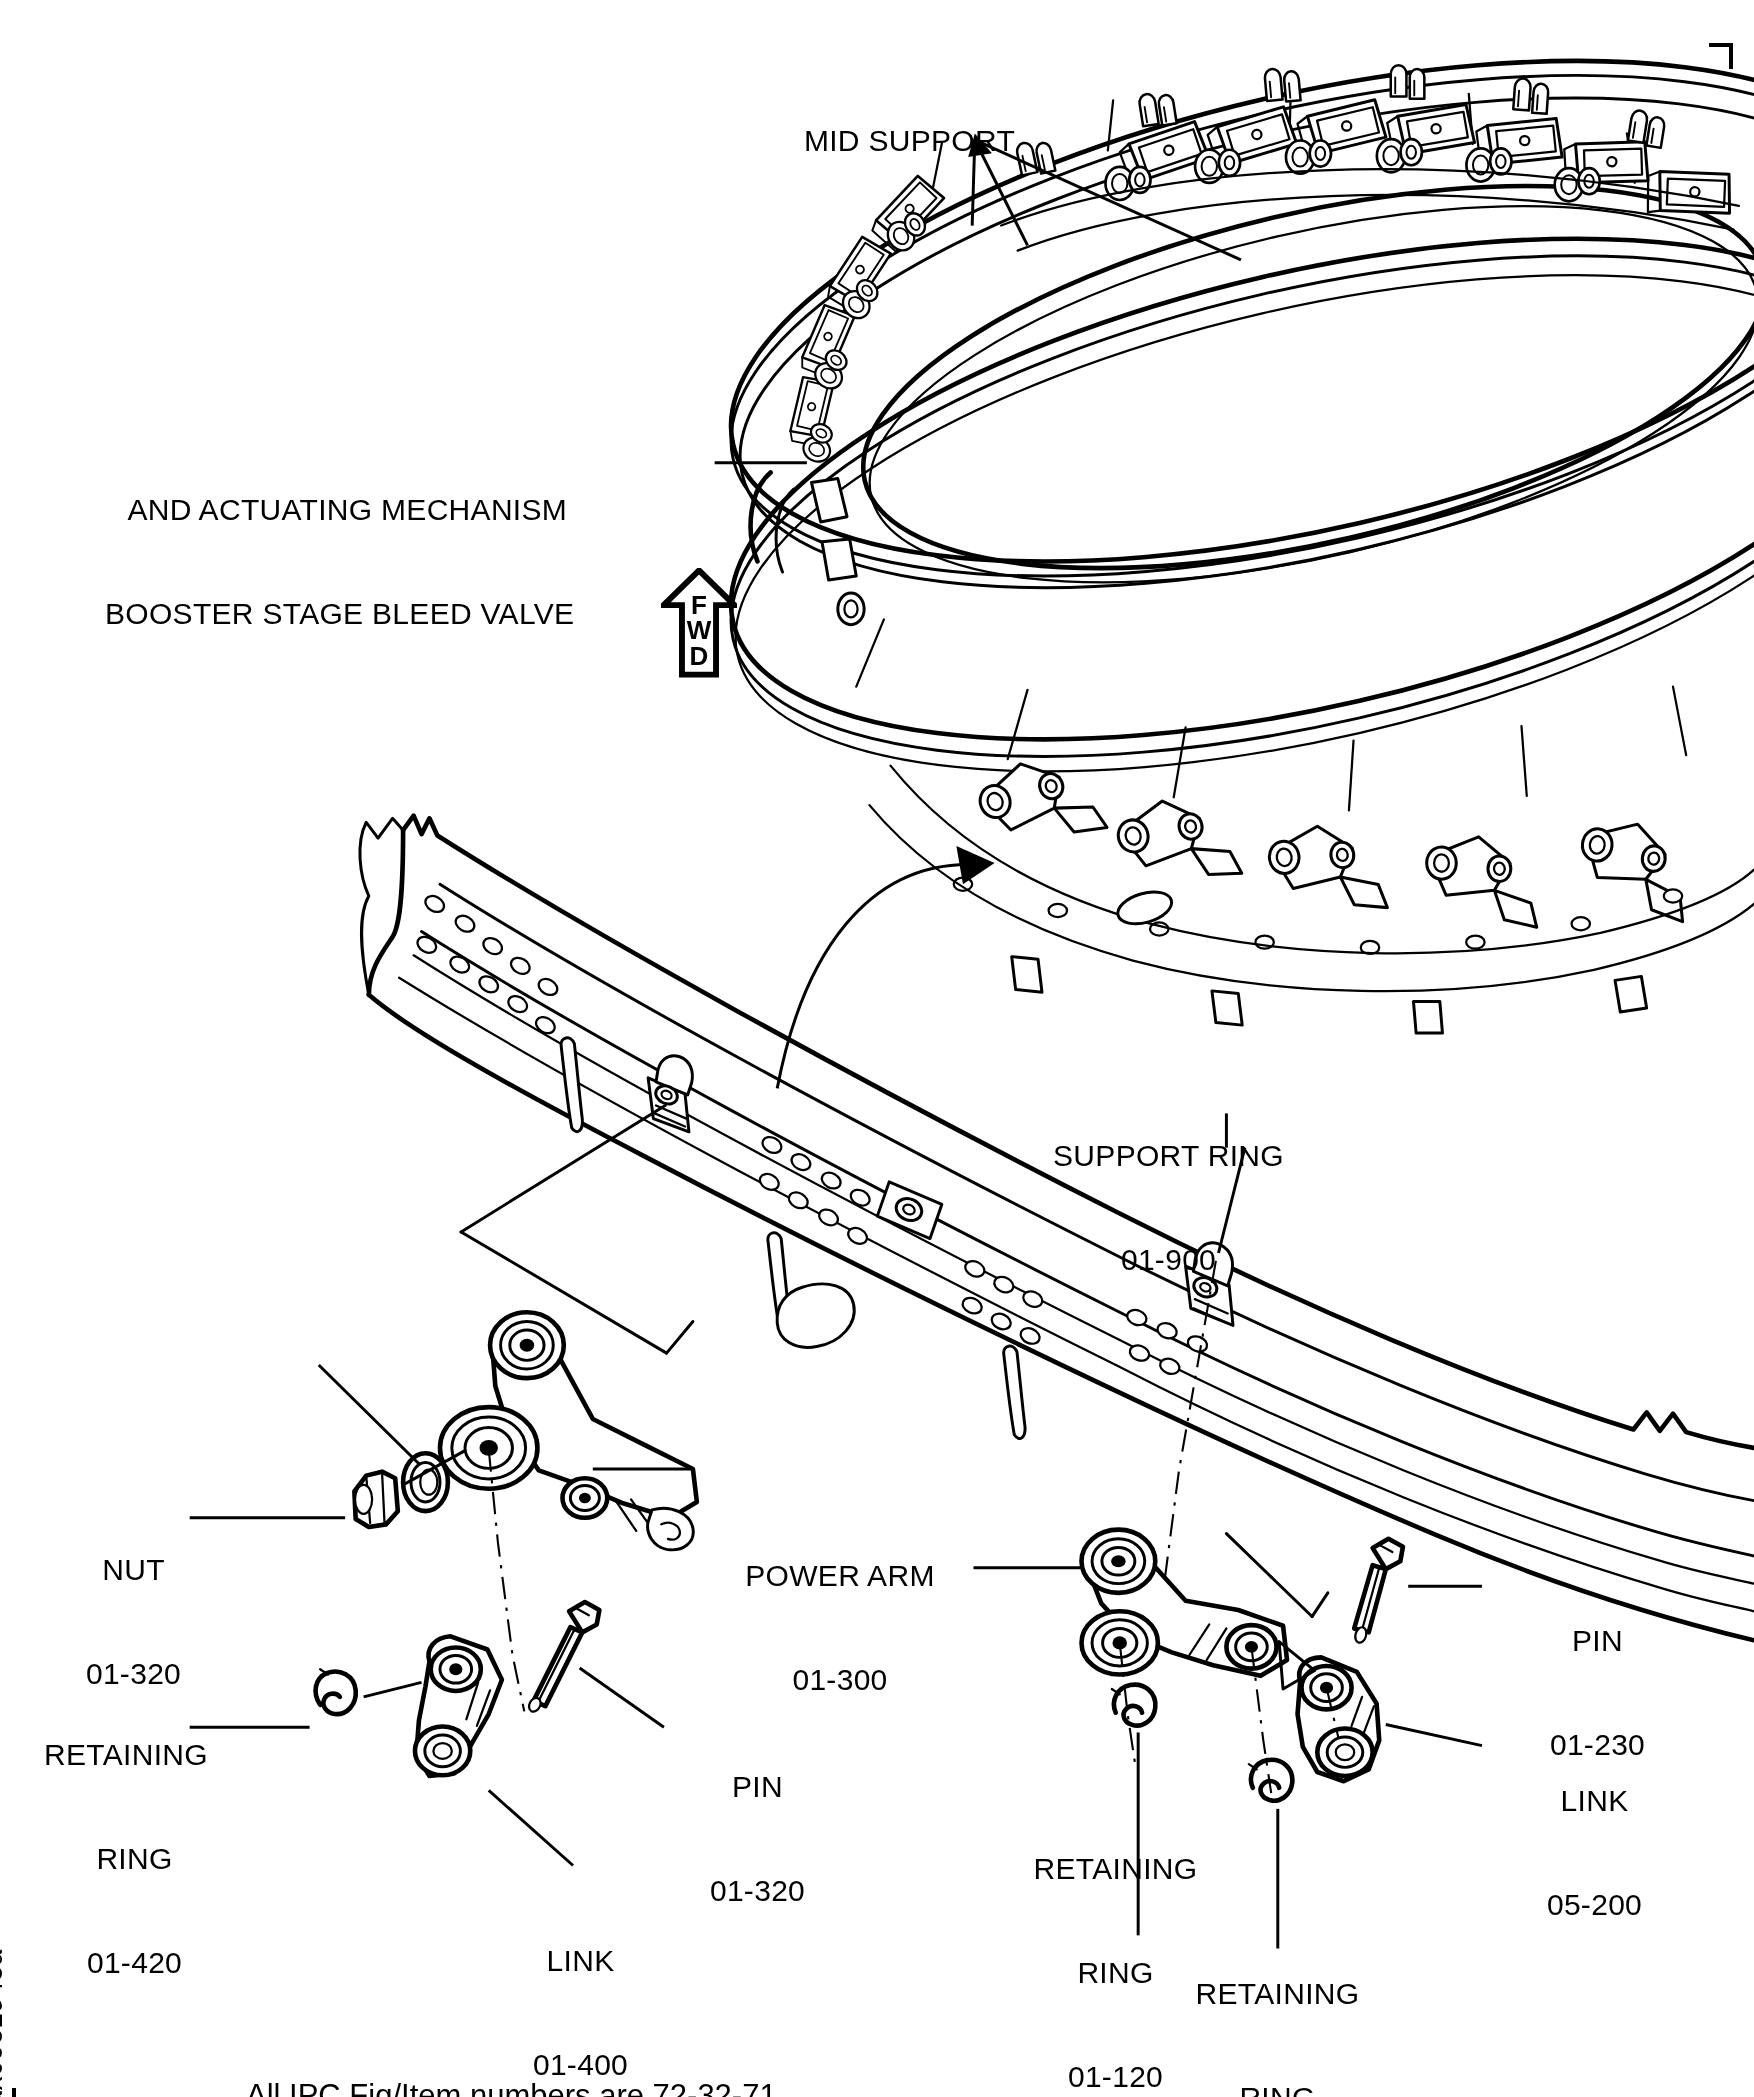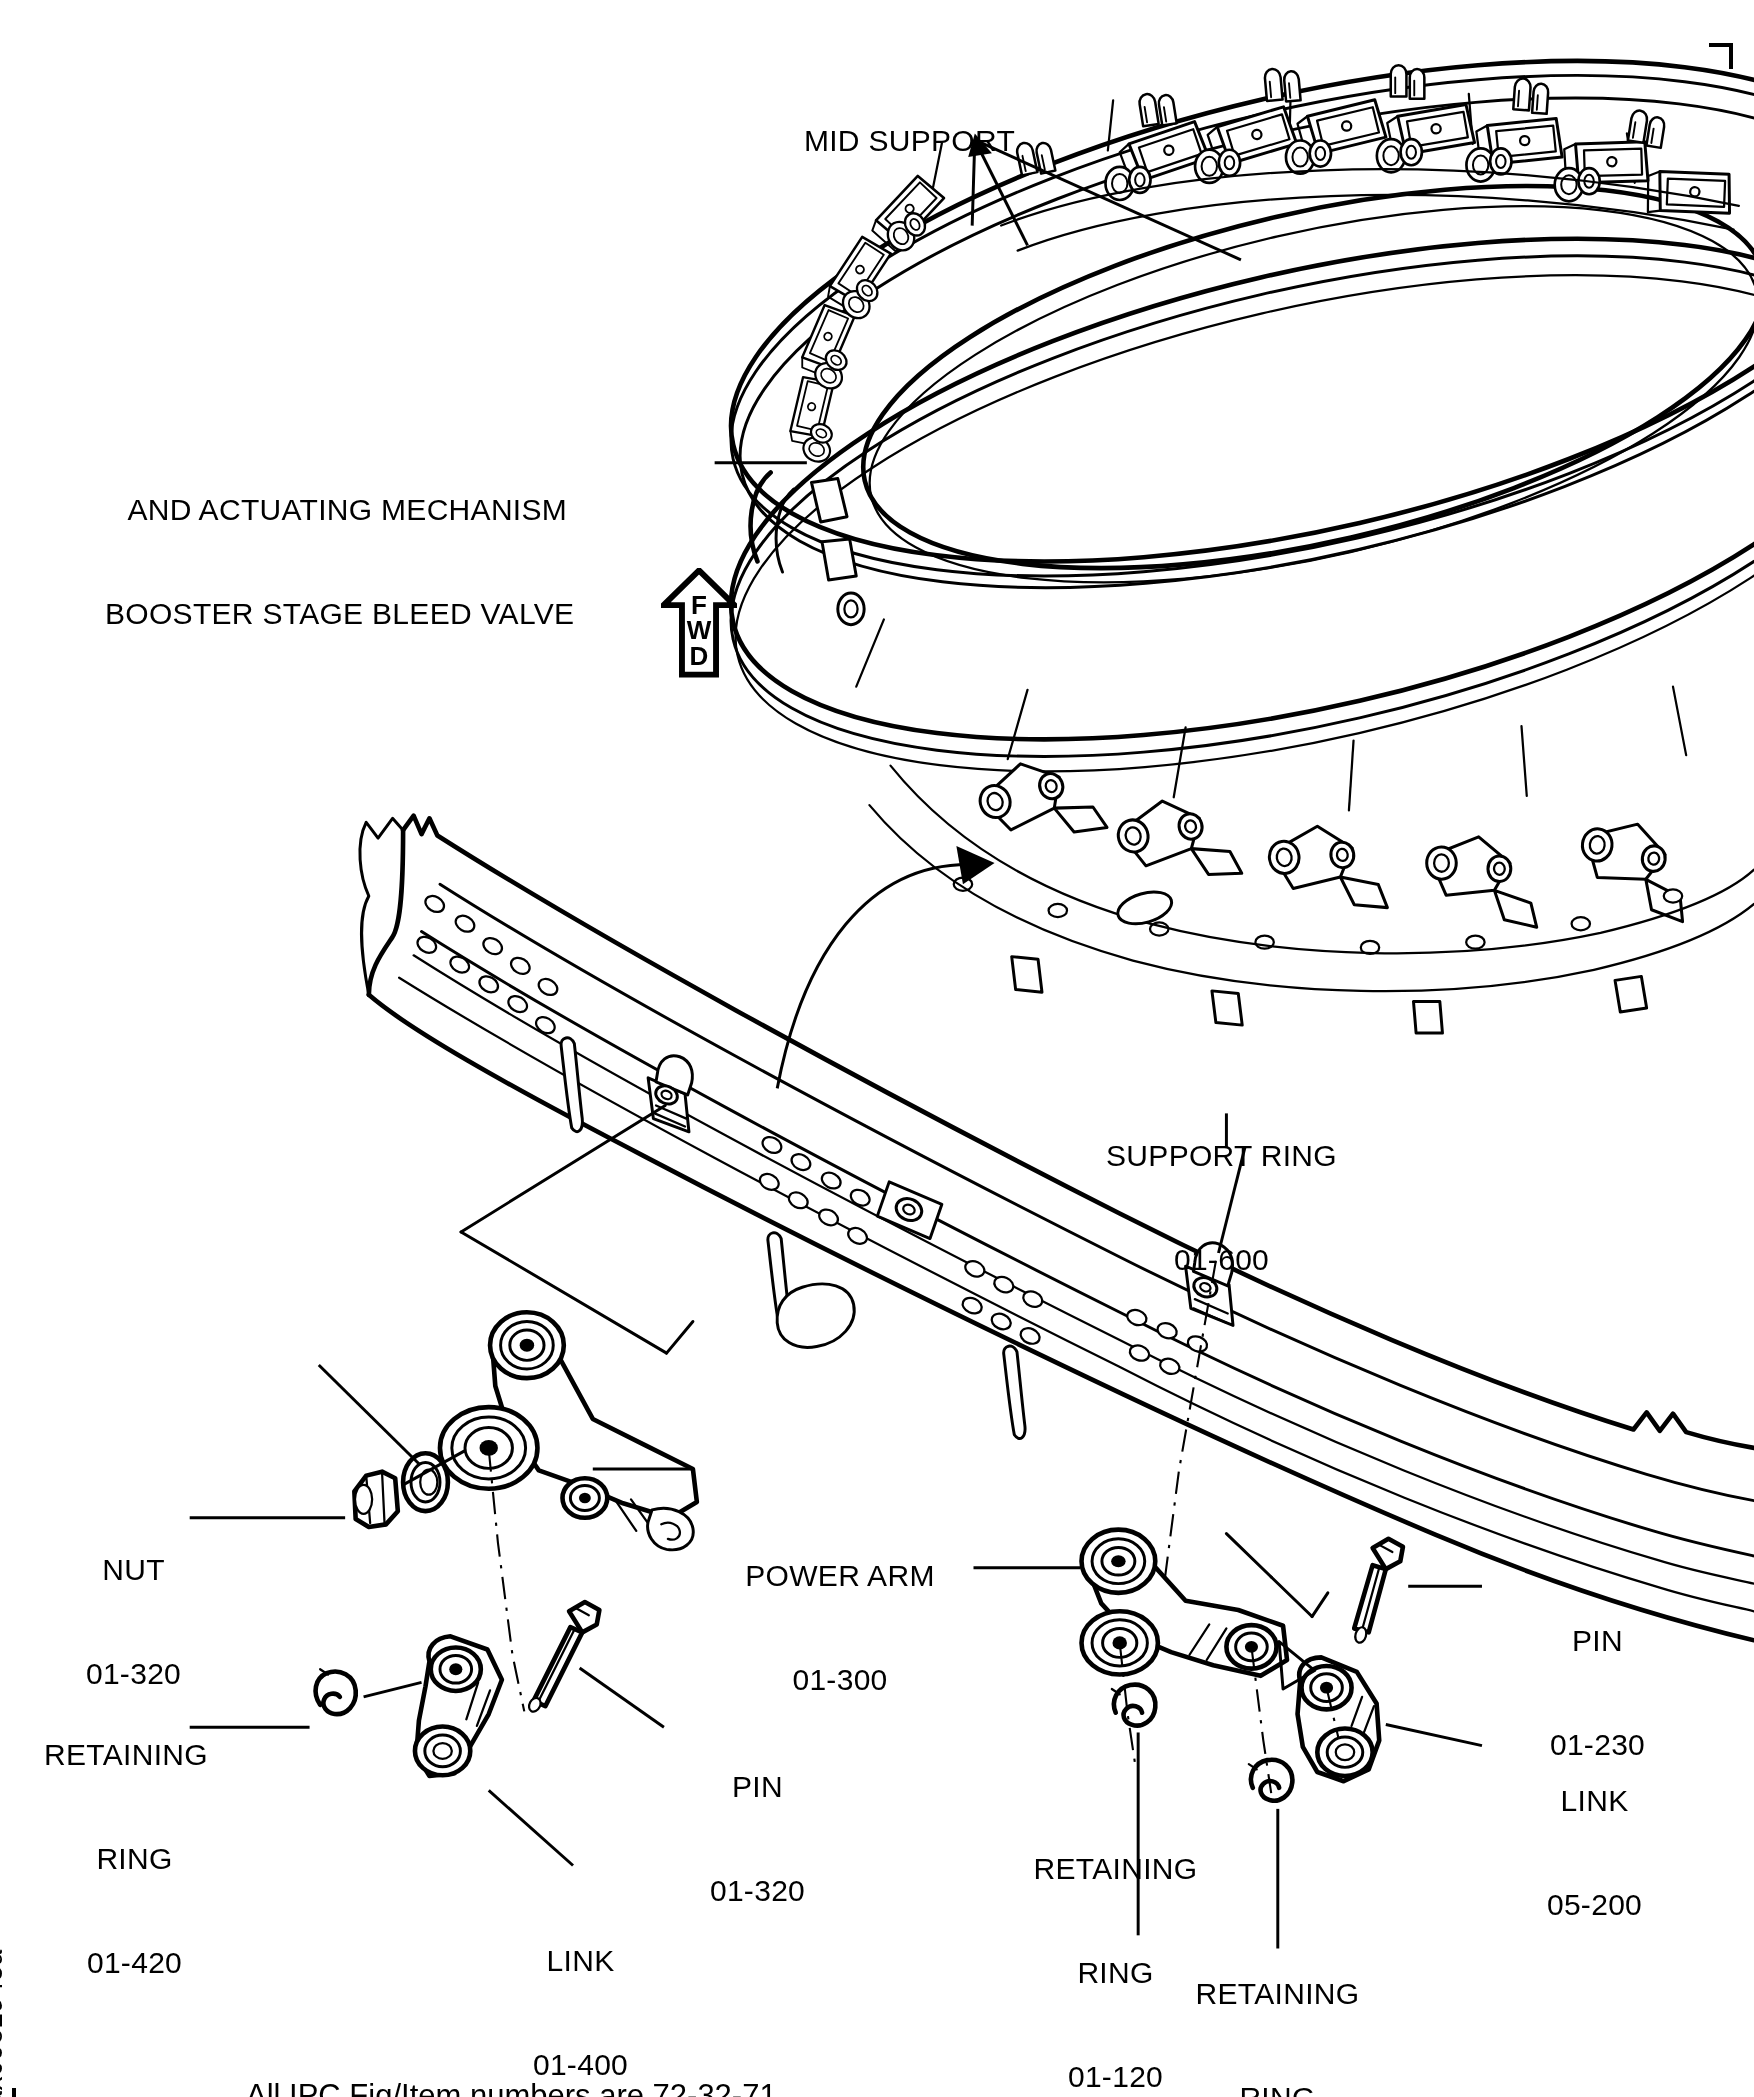--- a/index.html
+++ b/index.html
@@ -723,23 +723,23 @@
     <svg viewBox="0 0 116 168" width="76" height="111">
       <path d="M58,3 L112,56 L84,56 L84,162 L32,162 L32,56 L4,56 Z" fill="#fff" stroke="#000" stroke-width="9" stroke-linejoin="miter"></path>
     </svg>
     <div class="fwd-letters">
       <span>F</span>
       <span>W</span>
       <span>D</span>
     </div>
   </div>
 
-  <div class="lbl ta-c" style="left:1047px; top:1041px; width:349px;">
+  <div class="lbl ta-c" style="left:994px; top:1041px; width:349px;">
     <span class="ln">SUPPORT RING</span>
-    <span class="ln">01-600</span>
+    <span class="ln">01-900</span>
   </div>
 
 
   <div class="lbl ta-c" style="left:53px; top:1455px; width:161px;">
     <span class="ln">NUT</span>
     <span class="ln">01-320</span>
   </div>
 
   <div class="lbl ta-c" style="left:718px; top:1461px; width:244px;">
     <span class="ln">POWER ARM</span>

